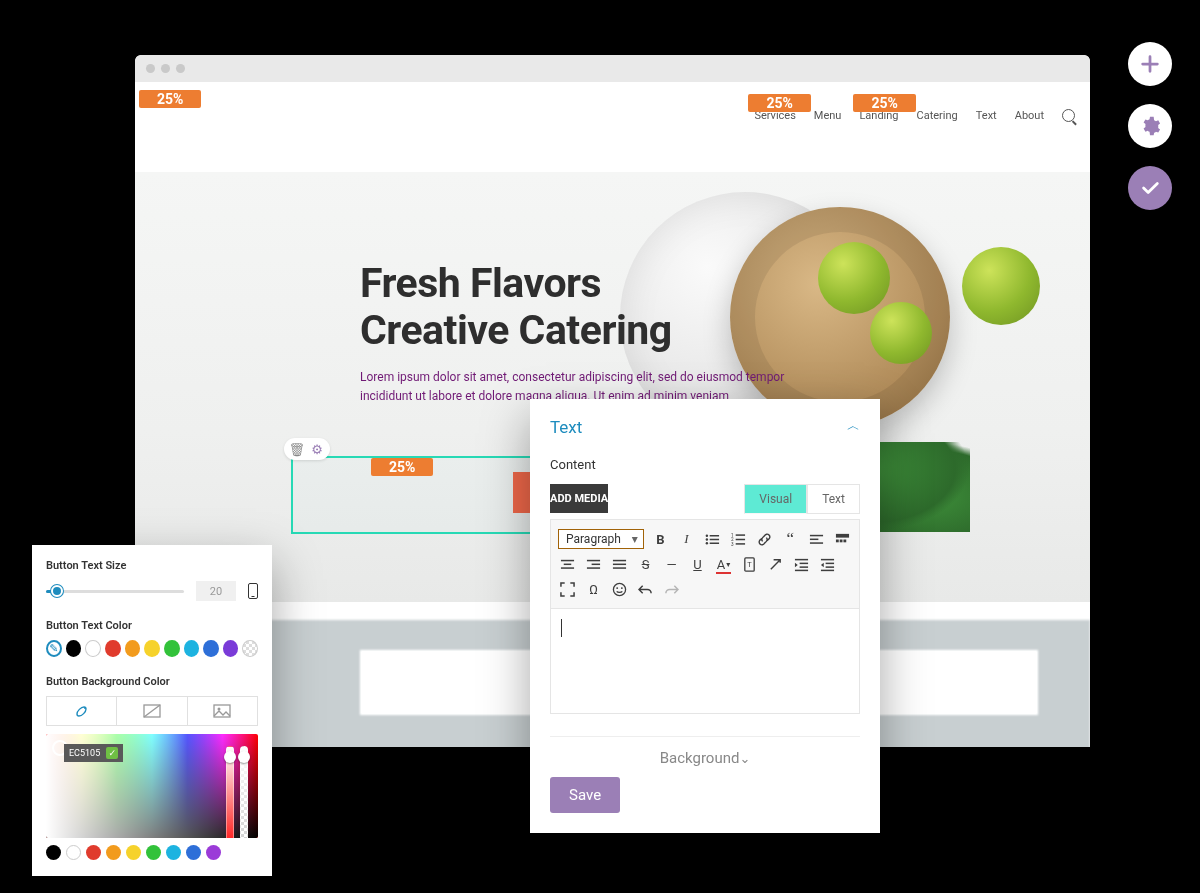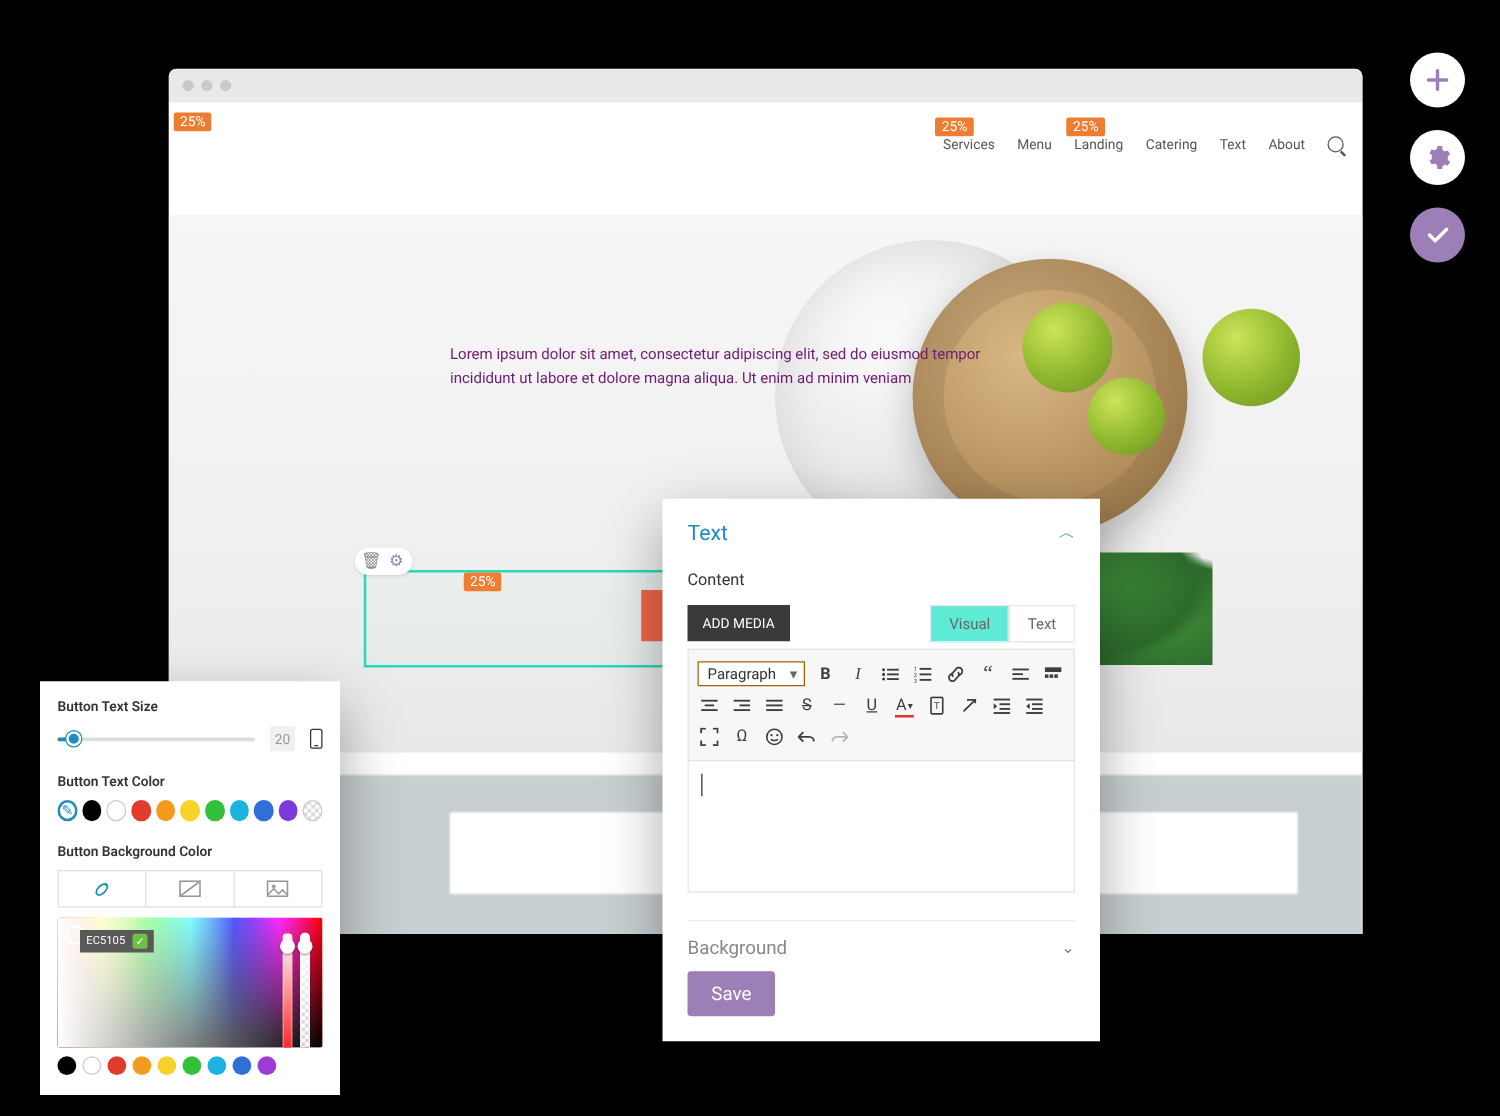--- a/index.html
+++ b/index.html
@@ -1,21 +1,21 @@
 <!DOCTYPE html>
 <html><head>
 <meta charset="utf-8">
 <style>
 *{box-sizing:border-box;margin:0;padding:0;font-family:-apple-system,BlinkMacSystemFont,"Segoe UI",Roboto,Arial,sans-serif}
 body{background:#000;width:1200px;height:893px;position:relative;overflow:hidden}
 .browser{position:absolute;left:135px;top:55px;width:955px;height:692px;background:#fff;border-radius:6px 6px 0 0;box-shadow:0 30px 60px rgba(0,0,0,.35);overflow:hidden}
 .titlebar{height:27px;background:#e9e9e9;border-radius:6px 6px 0 0;display:flex;align-items:center;padding-left:11px;gap:6px}
 .wdot{width:9px;height:9px;border-radius:50%;background:#c9c9c9}
 .site{position:relative;background:#fff;height:665px}
-.badge{background:#ed7d31;color:#fff;font-size:11px;padding:1px 5px;border-radius:2px;font-weight:400}
+.badge{background:#ed7d31;color:#fff;font-size:14px;padding:1px 18px;border-radius:2px;font-weight:700}
 .badge.tl{position:absolute;top:8px;left:4px}
 .nav{position:absolute;top:27px;right:15px;display:flex;align-items:center;gap:18px;font-size:11px;color:#555}
 .nav a{text-decoration:none;color:#555;position:relative}
 .nav .srch{width:13px;height:13px;border:1.5px solid #555;border-radius:50%;position:relative}
 .nav .srch:after{content:'';position:absolute;width:5px;height:1.5px;background:#555;transform:rotate(45deg);bottom:-2px;right:-3px}
 .hero{position:absolute;top:90px;left:0;right:0;height:430px;background:linear-gradient(180deg,#f5f6f5 0%,#eff0ef 60%,#e8e9e8 100%)}
 .plate{position:absolute;right:40px;top:-20px;width:500px;height:450px}
 .bigcircle{position:absolute;left:70px;top:40px;width:250px;height:250px;border-radius:50%;background:radial-gradient(circle at 35% 30%,#fafafa,#e2e2e2 70%,#d5d5d5);box-shadow:inset 0 0 40px rgba(0,0,0,.08)}
 .bowl{position:absolute;right:100px;top:55px;width:220px;height:220px;border-radius:50%;background:radial-gradient(circle at 40% 35%,#d9b886,#b18c5a 65%,#8f6c3e);box-shadow:0 12px 28px rgba(0,0,0,.22),inset 0 0 0 25px rgba(0,0,0,.08)}
 .lime{position:absolute;border-radius:50%;background:radial-gradient(circle at 35% 30%,#cde35a,#8fb82e 55%,#6d9221)}
@@ -32,42 +32,42 @@
 .ctrls{position:absolute;left:-9px;top:-20px;display:flex;gap:4px;background:#fff;padding:3px 5px;border-radius:20px;box-shadow:0 1px 3px rgba(0,0,0,.12)}
 .ctrls span{width:16px;height:16px;display:flex;align-items:center;justify-content:center;font-size:13px}
 .cta{position:absolute;left:220px;top:14px;background:#ee6749;color:#fff;font-size:11px;font-weight:700;letter-spacing:2px;padding:14px 25px;cursor:pointer}
 .grey{position:absolute;left:0;right:0;top:538px;height:160px;background:#c4cbcd;filter:blur(1px) brightness(1.02)}
 .grey .cards{position:absolute;left:225px;right:52px;top:30px;height:65px;display:flex;gap:28px}
 .grey .cards div{flex:1;background:#fff}
 .textpanel{position:absolute;left:530px;top:399px;width:350px;background:#fff;box-shadow:0 18px 45px rgba(0,0,0,.35);padding:18px 20px 20px}
 .tp-title{font-size:17px;color:#1e8cbe;font-weight:400}
 .tp-chev{float:right;color:#1e8cbe;font-size:13px;cursor:pointer}
 .tp-lbl{font-size:13px;color:#333;margin-top:20px}
-.addmedia{display:inline-block;margin-top:12px;background:#3a3a3a;color:#fff;font-size:11px;font-weight:400;padding:8px 12px;cursor:pointer}
+.addmedia{display:inline-block;margin-top:12px;background:#3a3a3a;color:#fff;font-size:11px;font-weight:700;padding:8px 0;cursor:pointer}
 .tabs{float:right;margin-top:12px;display:flex;font-size:12px;color:#666}
 .tabs div{padding:7px 14px;border:1px solid #e5e5e5;cursor:pointer}
 .tabs .on{background:#5eead4;border-bottom-color:#f7f7f7}
 .toolbar{clear:both;margin-top:6px;background:#f7f7f7;border:1px solid #e5e5e5;padding:6px 5px}
 .toolbar .row{display:flex;align-items:center;gap:7px;padding:3px 2px;flex-wrap:wrap}
 .toolbar .fmtsel{background:#fff;border:1px solid #a16207;font-size:12px;padding:2px 22px 2px 7px;color:#333;position:relative}
 .toolbar .fmtsel:after{content:'▾';position:absolute;right:5px;color:#666}
 .tb{width:19px;height:19px;display:inline-flex;align-items:center;justify-content:center;color:#3e3e3e;font-size:13px;cursor:pointer}
 .tb svg{width:15px;height:15px;fill:#3e3e3e}
 .tb.dim{opacity:.35}
 .editor{border:1px solid #e5e5e5;border-top:none;height:105px;padding:10px;color:#333;font-size:14px}
 .cursor{display:inline-block;width:1px;height:18px;background:#333;vertical-align:middle}
-.bgsec{margin-top:22px;padding:12px 0 4px;border-top:1px solid #eee;font-size:15px;color:#888;display:flex;justify-content:space-between;align-items:center;cursor:pointer}
+.bgsec{margin-top:22px;padding:12px 0 4px;border-top:1px solid #eee;font-size:15px;color:#888;display:flex;justify-content:center;align-items:center;cursor:pointer}
 .save{margin-top:6px;background:#9b7fb6;color:#fff;border:none;font-size:15px;padding:9px 19px;border-radius:3px;cursor:pointer}
 .stylepanel{position:absolute;left:32px;top:545px;width:240px;background:#fff;box-shadow:0 18px 45px rgba(0,0,0,.35);padding:14px 14px 16px}
 .sp-lbl{font-size:11px;color:#333;font-weight:600}
 .slrow{display:flex;align-items:center;gap:12px;margin-top:9px}
 .slider{flex:1;height:3px;background:#ddd;position:relative;border-radius:2px}
 .slider .fill{position:absolute;left:0;top:0;height:100%;width:8%;background:#1e8cbe;border-radius:2px}
 .slider .thumb{position:absolute;left:8%;top:50%;width:12px;height:12px;background:#1e8cbe;border-radius:50%;transform:translate(-50%,-50%);border:2px solid #fff;box-shadow:0 0 0 1px #1e8cbe}
-.numbox{width:20px;height:20px;background:#f0f0f0;border:none;font-size:11px;text-align:center;color:#999}
+.numbox{width:40px;height:20px;background:#f0f0f0;border:none;font-size:11px;text-align:center;color:#999}
 .phicon{width:10px;height:16px;border:1.5px solid #333;border-radius:2px;position:relative}
 .phicon:after{content:'';position:absolute;bottom:1.5px;left:50%;width:3px;height:1px;background:#333;transform:translateX(-50%)}
 .swatches{display:flex;gap:4px;margin-top:8px;align-items:center}
 .sw{width:17px;height:17px;border-radius:50%;cursor:pointer}
 .sw.ring{border:2px solid #1e8cbe;padding:0}
 .sw.empty{border:1px solid #ccc;background:#fff}
 .sw.trans{border:1px solid #ccc;background:repeating-conic-gradient(#ddd 0 25%,#fff 0 50%) 0 0/6px 6px}
 .bgtabs{display:flex;margin-top:8px;border:1px solid #e0e0e0}
 .bgtabs div{flex:1;height:28px;display:flex;align-items:center;justify-content:center;cursor:pointer;color:#666}
 .bgtabs div.on{color:#1e8cbe}
@@ -117,20 +117,23 @@
         <div class="bowl"></div>
         <div class="lime l1"></div>
           <div class="lime l2"></div>
           <div class="lime l3"></div>
         <div class="slice"></div>
         <div class="mint"></div>
       </div>
     </div>
 
     <div class="head">
+      <div class="h1">
+        <span>Fresh Flavors</span><br><span>Creative Catering</span>
+      </div>
       <div class="sub">Lorem ipsum dolor sit amet, consectetur adipiscing elit, sed do eiusmod tempor incididunt ut labore et dolore magna aliqua. Ut enim ad minim veniam</div>
     </div>
 
     <div class="selbox">
       <div class="ctrls">
         <span style="color:#888">🗑</span>
         <span style="color:#9b7fb6">⚙</span>
       </div>
       <span class="badge">25%</span>
       <div class="cta">VIEW OUR MENUS</div>

